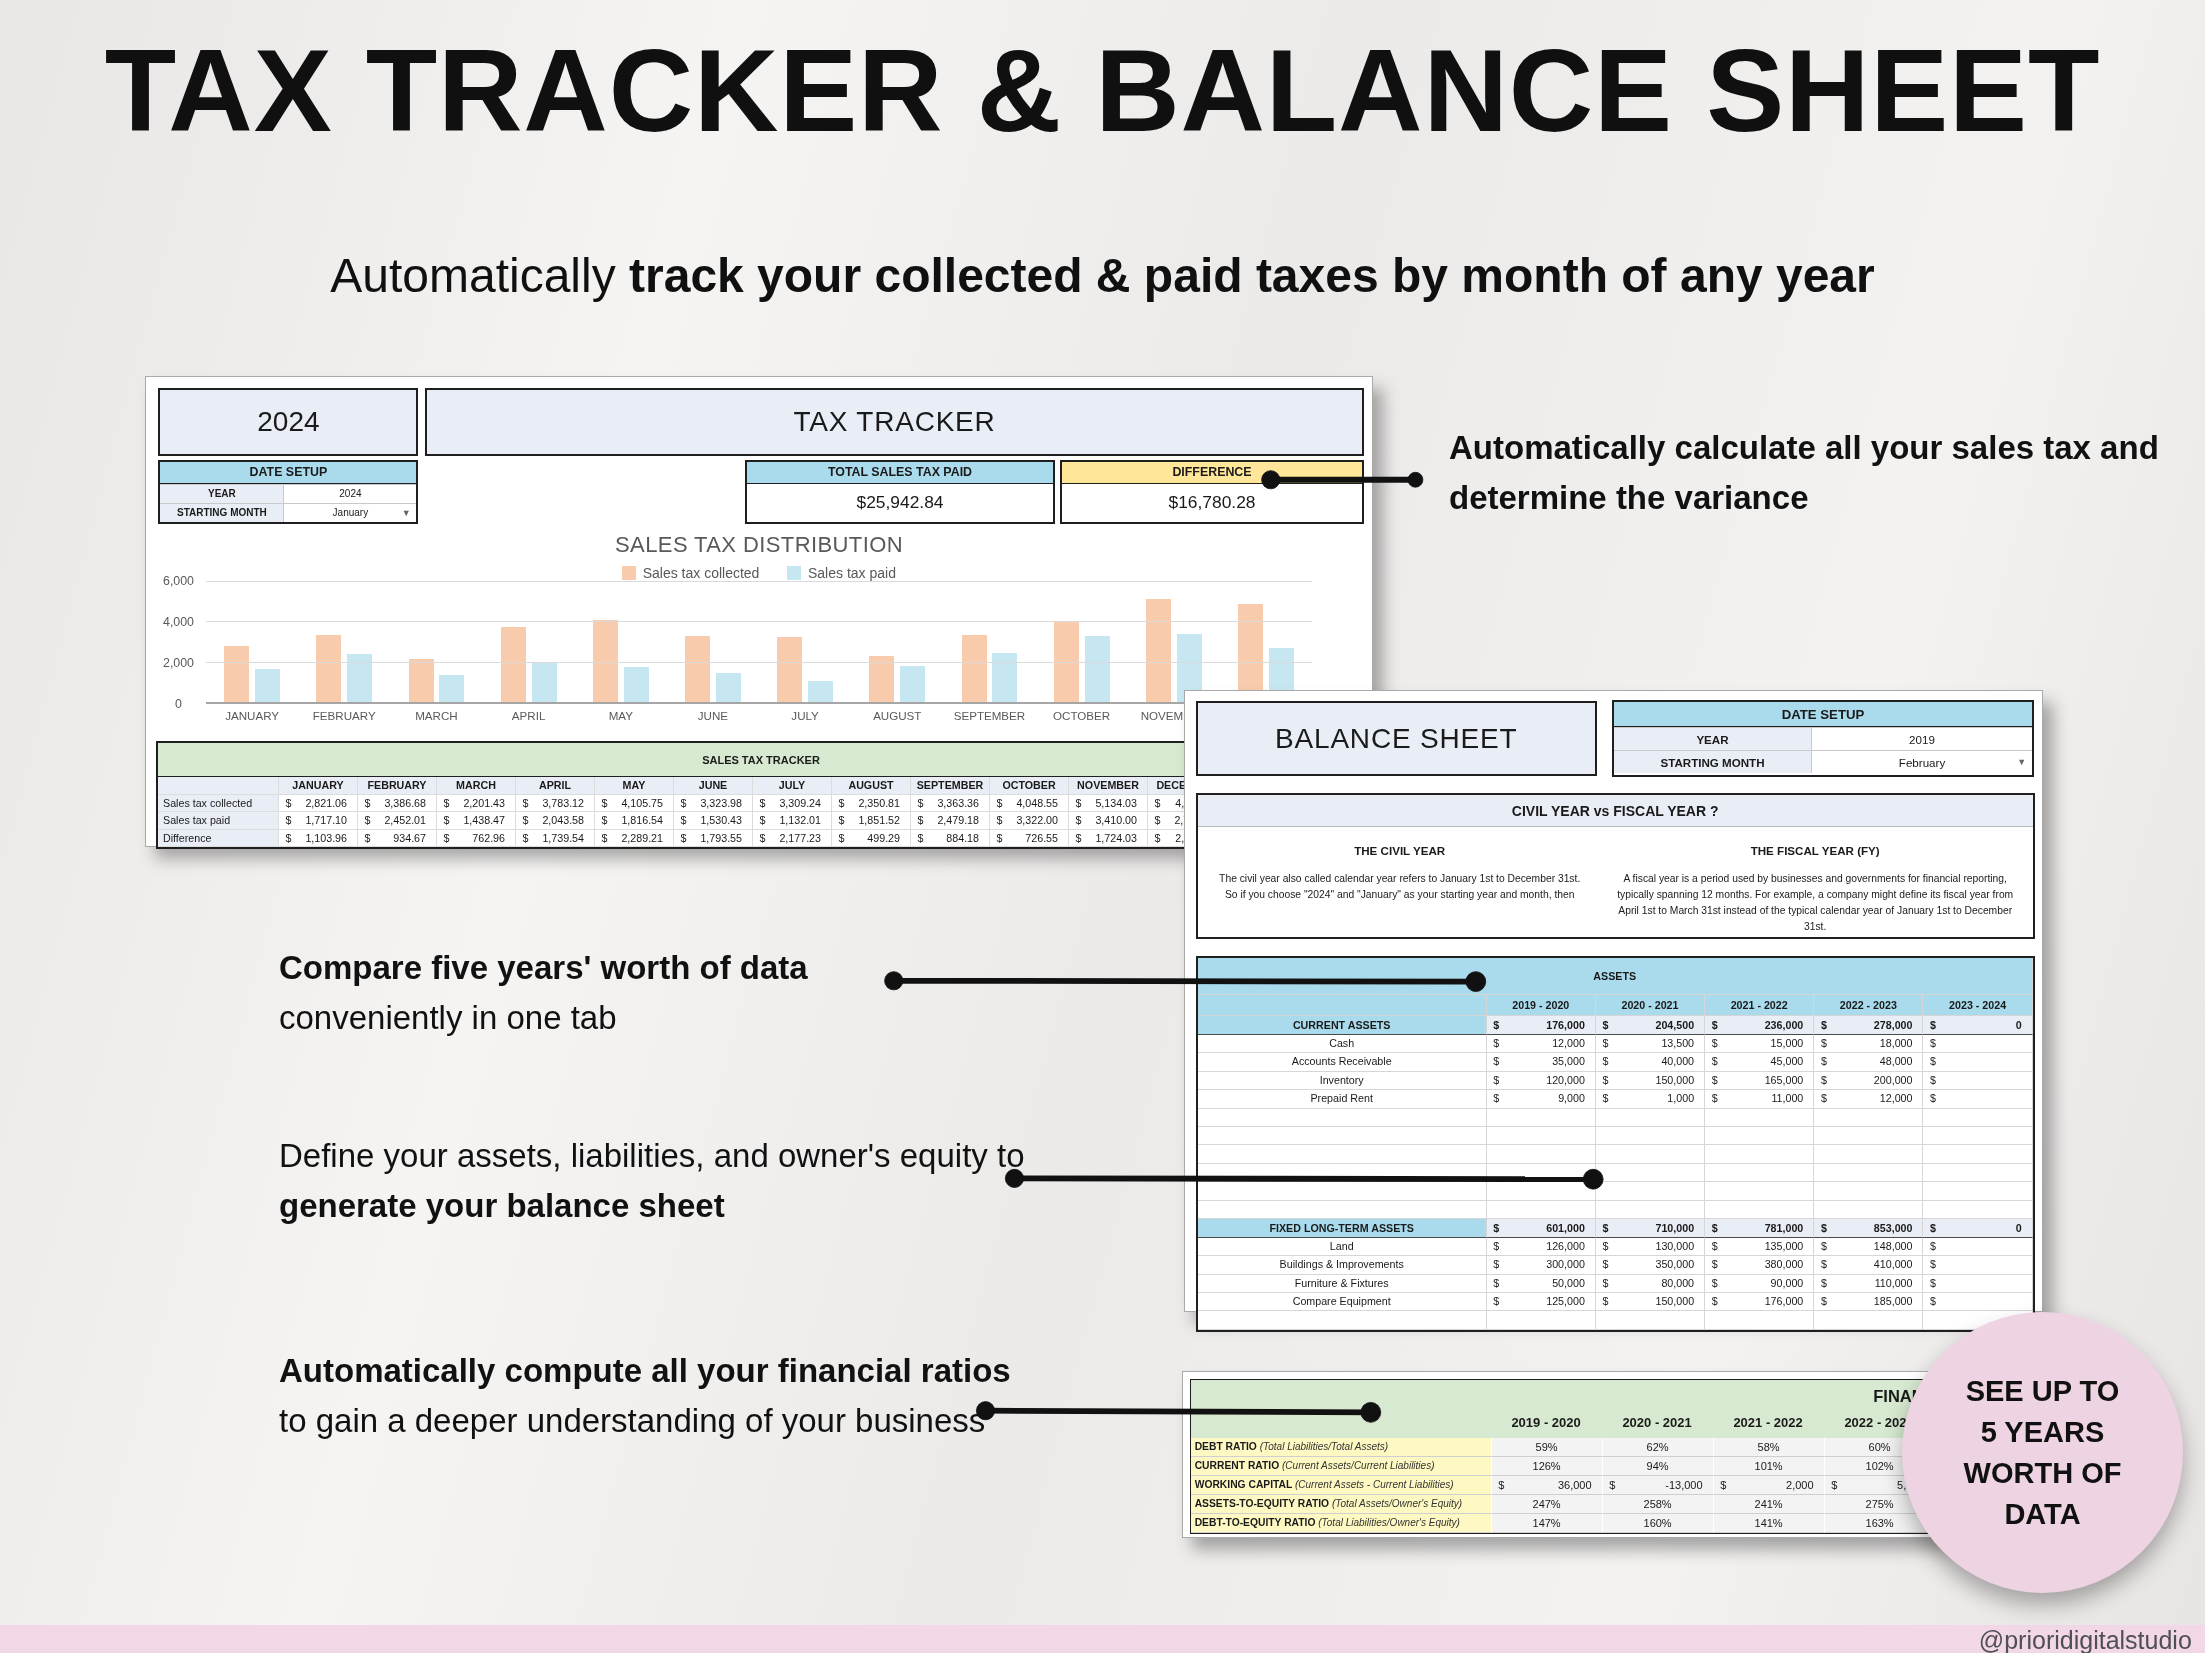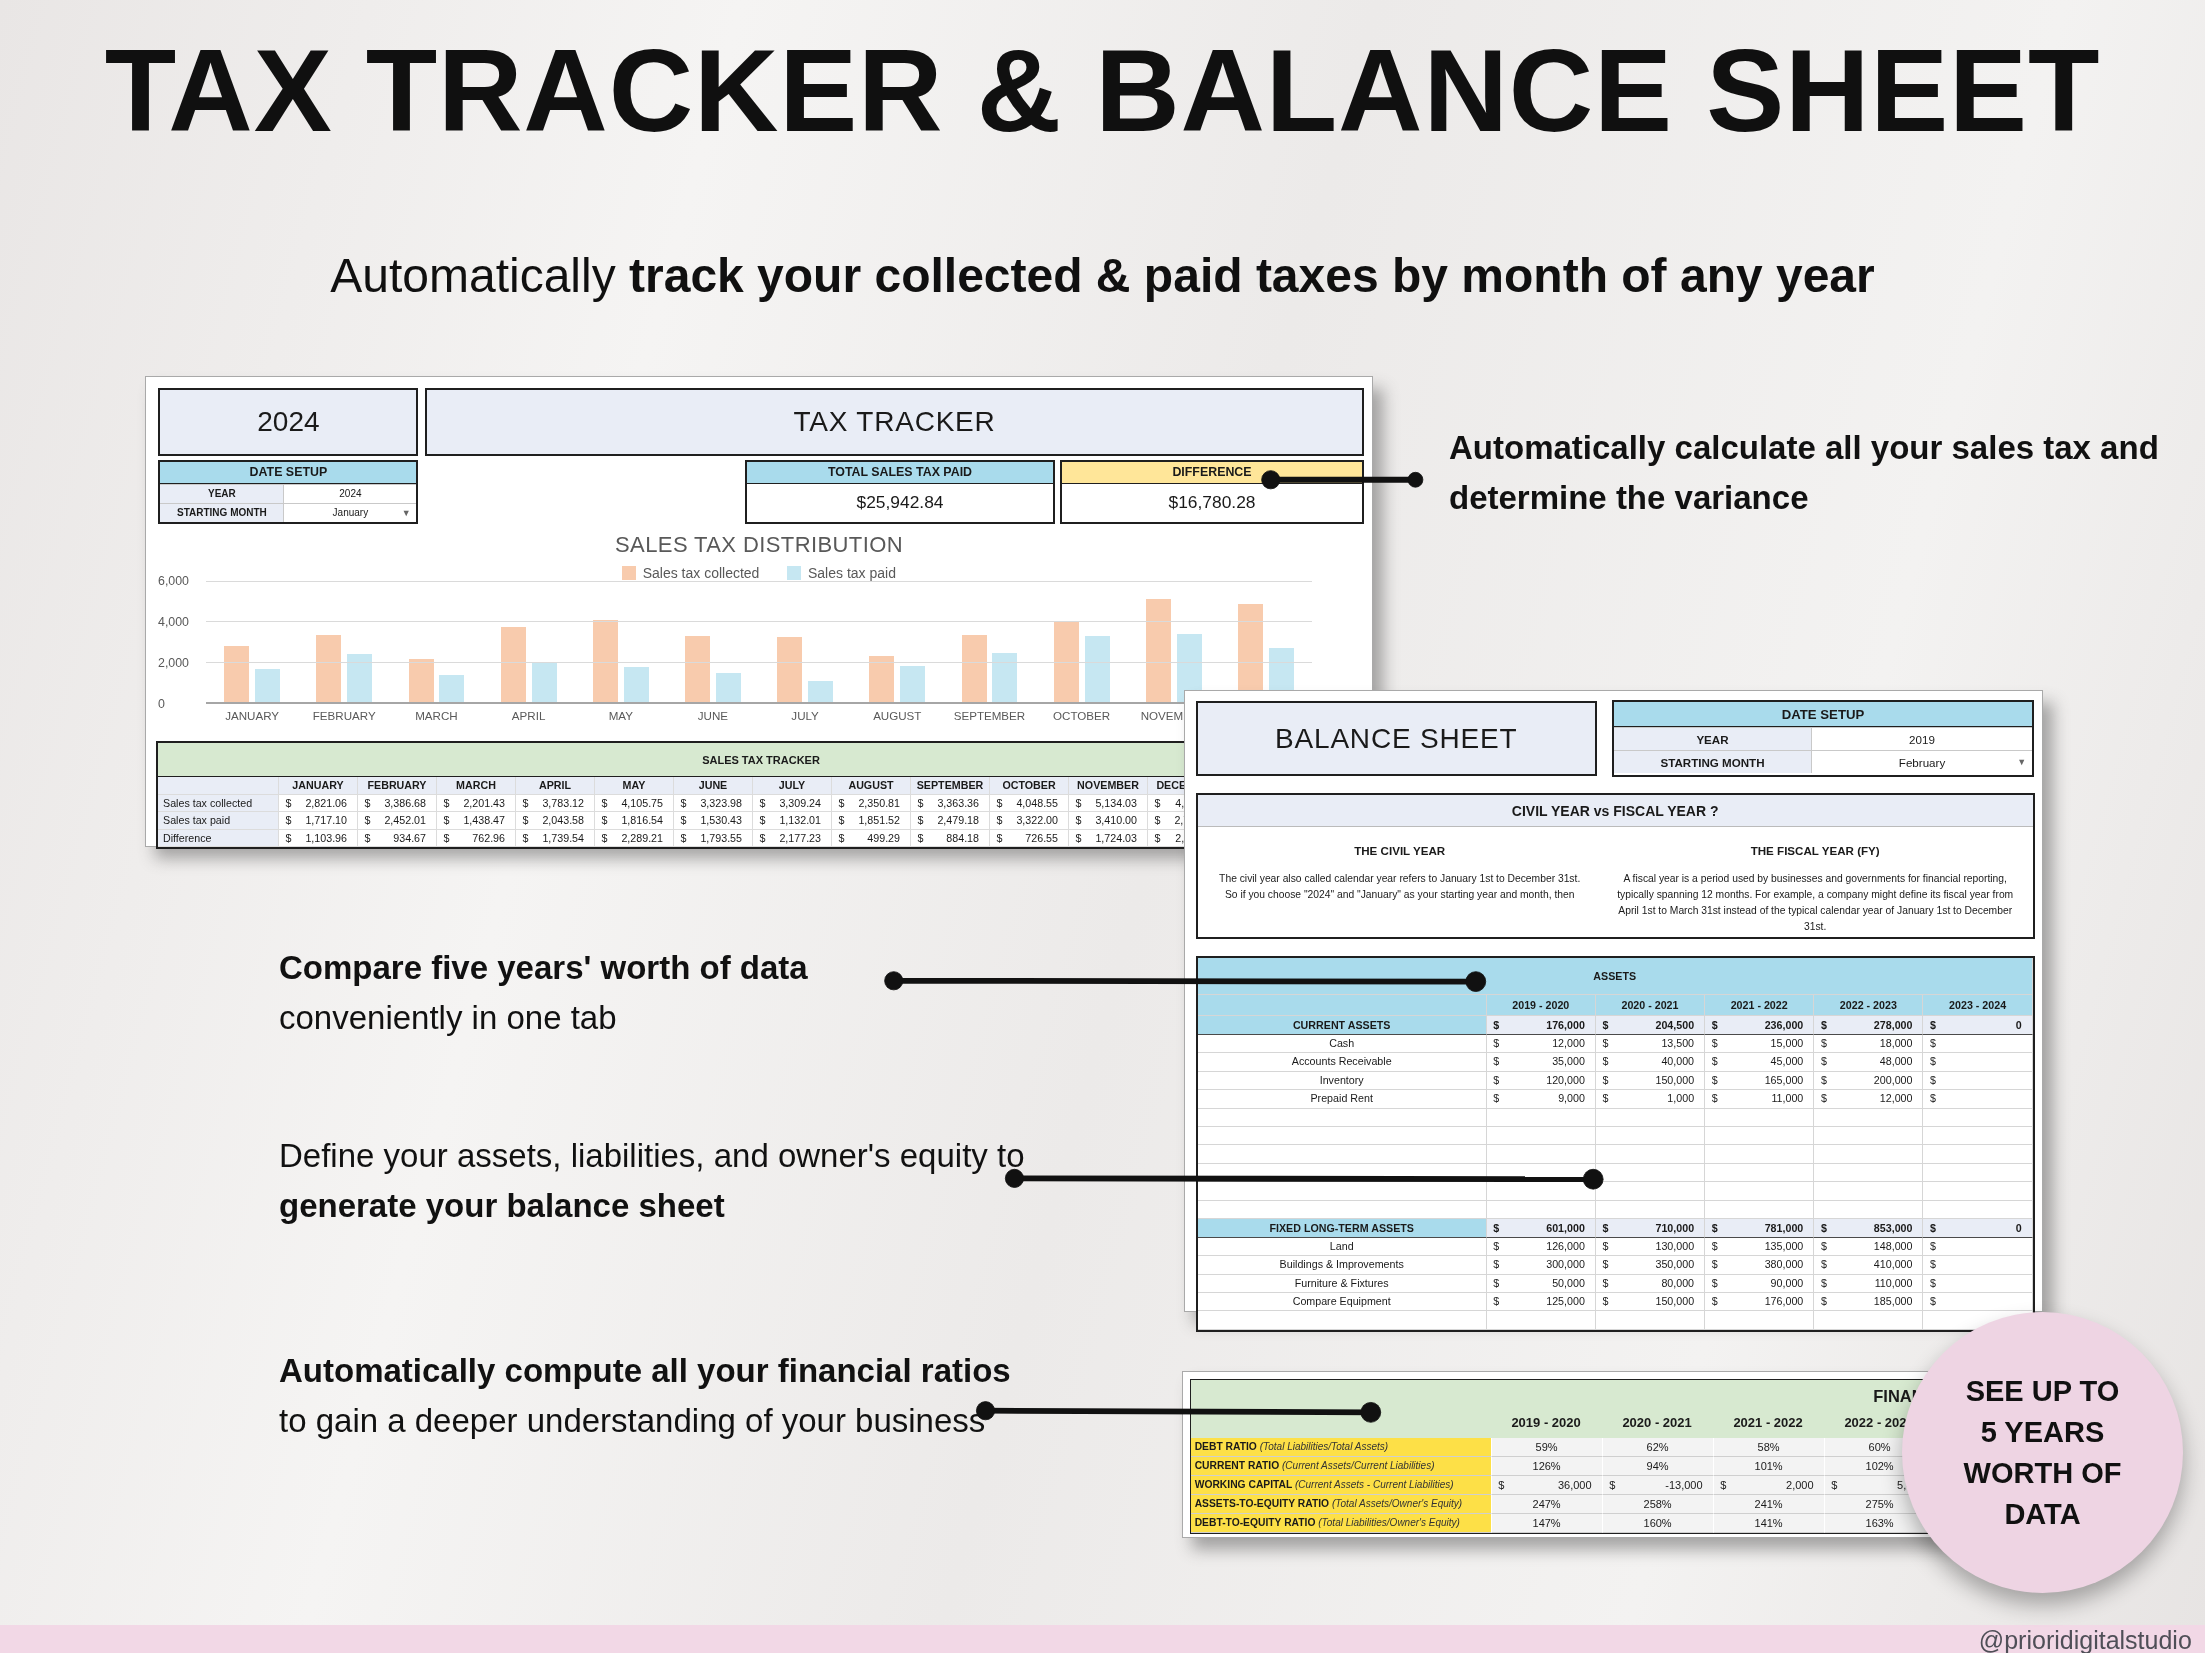--- a/index.html
+++ b/index.html
@@ -30,21 +30,21 @@
   #tt-year{left:12.4px;top:10.7px;width:256px;height:64px;position:absolute;font-size:28px;}
   #tt-title{left:279px;top:10.7px;width:935px;height:64px;position:absolute;font-size:28px;letter-spacing:0.8px;}
   
   #chartbox{position:absolute;left:10px;top:150px;width:1206px;height:208px;}
   #chart-title{text-align:center;font-size:22px;color:#595959;letter-spacing:0.4px;padding-top:5px;}
   #chart-legend{display:flex;justify-content:center;gap:28px;margin-top:7.4px;font-size:14px;color:#595959;align-items:center;}
   .leg-chip{width:14px;height:14px;display:inline-block;margin-right:6.6px;vertical-align:-1.7px;}
   #chart-plot{position:absolute;left:50px;right:50px;top:55px;height:122px;}
   .gridline{position:absolute;left:0;right:0;height:0.8px;background:#dadada;}
   .gridline.zero{height:1.7px;background:#a6a6a6;}
-  .ytick{position:absolute;width:41px;left:-48px;text-align:left;font-size:12.4px;color:#595959;}
+  .ytick{position:absolute;width:41px;left:-48px;text-align:center;font-size:12.4px;color:#595959;}
   #chart-bars{position:absolute;left:0;right:0;bottom:0;top:0;display:flex;}
   .bar-group{flex:1;display:flex;align-items:flex-end;justify-content:center;gap:5.8px;}
   .bar{width:25px;}
   #chart-xlabels{position:absolute;left:50px;right:50px;top:182px;display:flex;}
   .xlab{flex:1;text-align:center;font-size:11.6px;color:#595959;}
   
   #stx{position:absolute;left:10px;top:364px;width:1206px;border:2.1px solid #1f1f1f;background:#fff;}
   #stx-title{height:33px;background:#d7e9d0;border-bottom:1.2px solid #1f1f1f;display:flex;align-items:center;justify-content:center;font-weight:bold;font-size:11px;}
   .stx-grid{display:grid;grid-template-columns:121px repeat(12,79px) 1fr;}
   .stx-grid > div{height:16.5px;line-height:16.5px;font-size:10.7px;border-right:0.8px solid #dcdcdc;border-bottom:0.8px solid #dcdcdc;overflow:hidden;}
@@ -70,21 +70,21 @@
   .c-lab{height:17.4px;line-height:17.4px;text-align:center;background:#fff;}
   .c-val{height:17.4px;line-height:17.4px;background:#fff;}
   .c-emp{height:17.4px;background:#fff;border-right:0.8px solid #efefef;border-bottom:0.8px solid #f2f2f2;}
   .money{display:flex;justify-content:space-between;padding:0 10px 0 6.6px;}
   
   #fr-panel{left:1182px;top:1371px;width:852px;height:165px;z-index:20;}
   .fr-grid{position:absolute;left:6.6px;top:6.6px;width:837px;display:grid;grid-template-columns:300px repeat(4,111px) 1fr;border:1.7px solid #1f1f1f;}
   .fr-grid > div{overflow:hidden;}
   .fr-title{height:30px;line-height:33px;text-align:right;font-weight:bold;font-size:16.5px;background:#d7e9d0;}
   .fr-year{height:28px;line-height:25px;text-align:center;font-weight:bold;font-size:13px;background:#d7e9d0;}
-  .fr-lab{height:18px;line-height:18px;background:#fde047;font-size:10.3px;font-weight:bold;padding-left:4.1px;border-bottom:0.8px solid #cfcfcf;white-space:nowrap;}
+  .fr-lab{height:18px;line-height:18px;background:#fef9c3;font-size:10.3px;font-weight:bold;padding-left:4.1px;border-bottom:0.8px solid #cfcfcf;white-space:nowrap;}
   .fr-lab i{font-weight:normal;font-size:10px;color:#333;}
   .fr-val{height:18px;line-height:18px;background:#f3f3f3;text-align:center;font-size:11px;border-left:1.7px solid #fff;border-bottom:0.8px solid #cfcfcf;}
   
   .anno{position:absolute;font-size:33px;line-height:50px;color:#111;z-index:30;}
   #anno-sales{left:1449px;top:423px;width:744px;}
   #anno-five{left:279px;top:943px;width:645px;}
   #anno-define{left:279px;top:1131px;width:777px;}
   #anno-ratios{left:279px;top:1346px;width:744px;}
   
   #badge{position:absolute;left:1902px;top:1312px;width:281px;height:281px;border-radius:50%;

